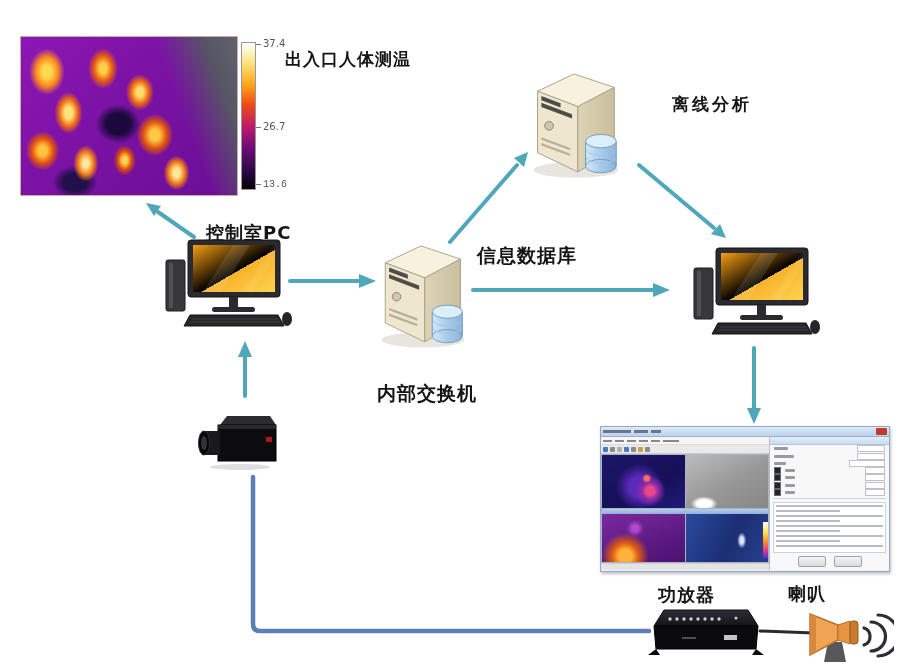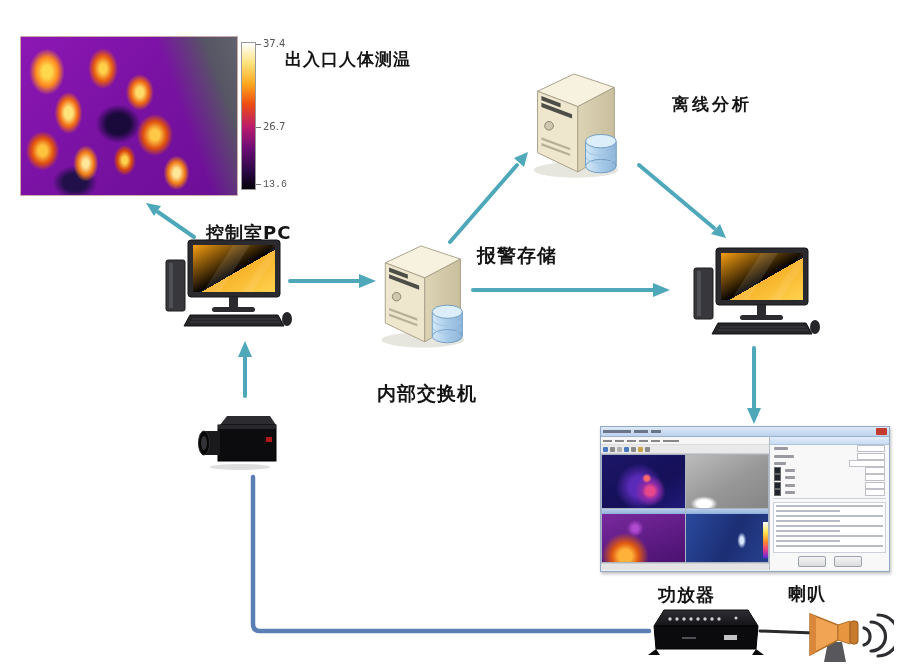--- a/index.html
+++ b/index.html
@@ -152,21 +152,21 @@
 
   <div class="abs thermal-img"></div>
   <div class="abs colorbar"></div>
   <div class="abs cb-tick" style="left:256px;top:38px;"><span>37.4</span></div>
   <div class="abs cb-tick" style="left:256px;top:121px;"><span>26.7</span></div>
   <div class="abs cb-tick" style="left:256px;top:179px;font-family:Liberation Mono, monospace;"><span>13.6</span></div>
   <div class="abs lbl lbl-lg" style="left:285px;top:48px;">出入口人体测温</div>
 
   <div class="abs lbl lbl-sm" style="left:206px;top:221px;">控制室PC</div>
   <div class="abs lbl lbl-lg" style="left:672px;top:93px;letter-spacing:3px;">离线分析</div>
-  <div class="abs lbl lbl-md" style="left:477px;top:243px;">报警存储</div>
+  <div class="abs lbl lbl-md" style="left:477px;top:243px;">信息数据库</div>
   <div class="abs lbl lbl-md" style="left:377px;top:381px;text-align:right;">内部交换机</div>
   <div class="abs lbl lbl-sm" style="left:658px;top:583px;">功放器</div>
   <div class="abs lbl lbl-sm" style="left:788px;top:582px;">喇叭</div>
 
   <svg class="abs" style="left:160px;top:238px" width="132" height="90" viewBox="0 0 132 90">
     <rect x="6" y="22" width="19" height="51" rx="2" fill="#38383c" stroke="#1c1c1e"></rect>
     <rect x="9" y="25" width="4" height="45" fill="#55555c" opacity="0.8"></rect>
     <rect x="28" y="2" width="92" height="57" rx="3" fill="#2b2b2f" stroke="#17171a"></rect>
     <rect x="33" y="7" width="82" height="47" fill="url(#gScreen)"></rect>
     <polygon points="43,54 73,7 90,7 60,54" fill="#ffffff" opacity="0.10"></polygon>

